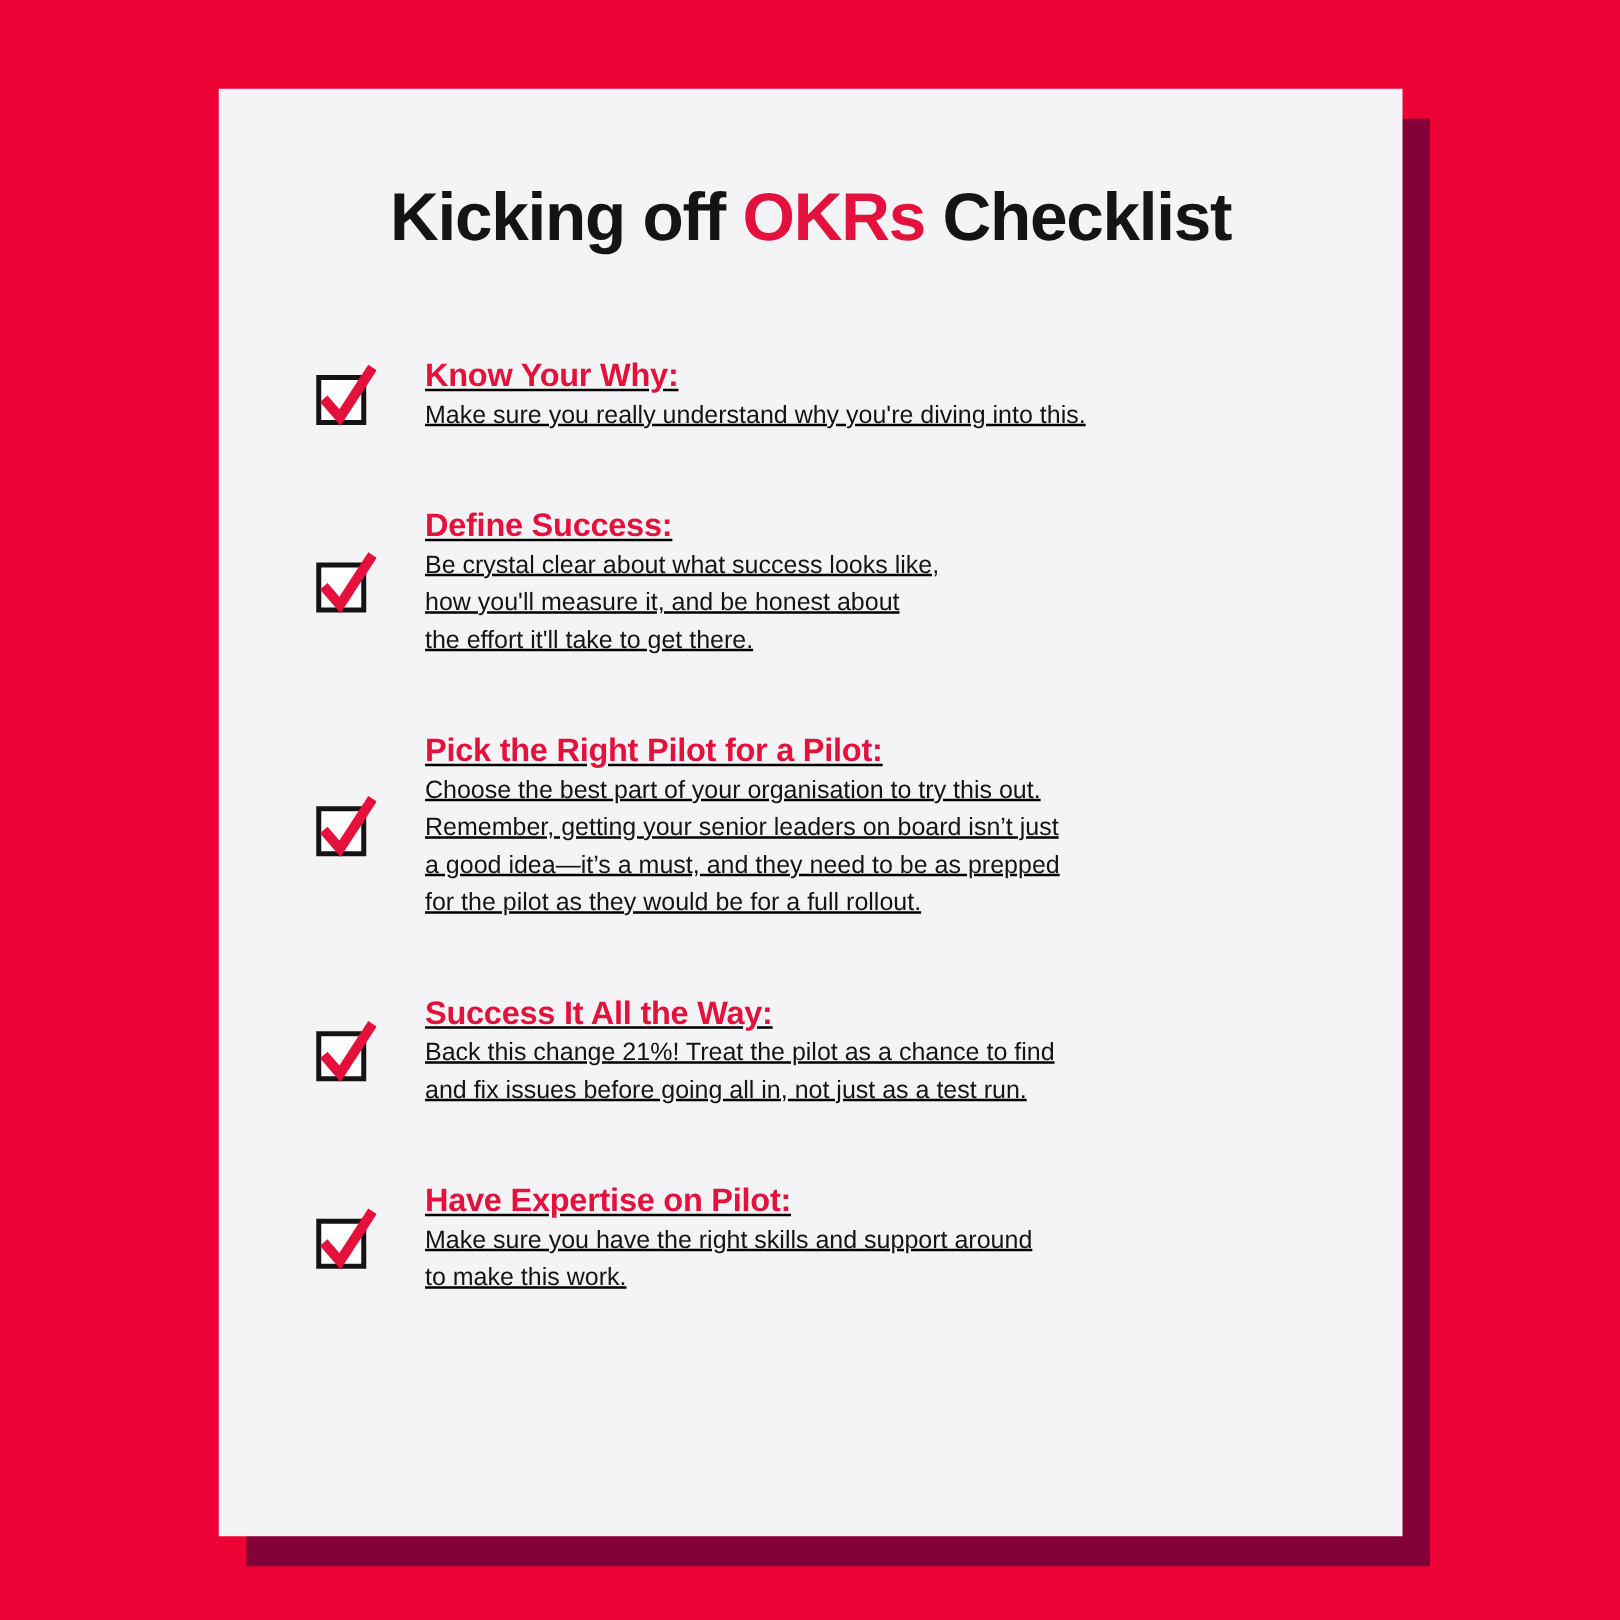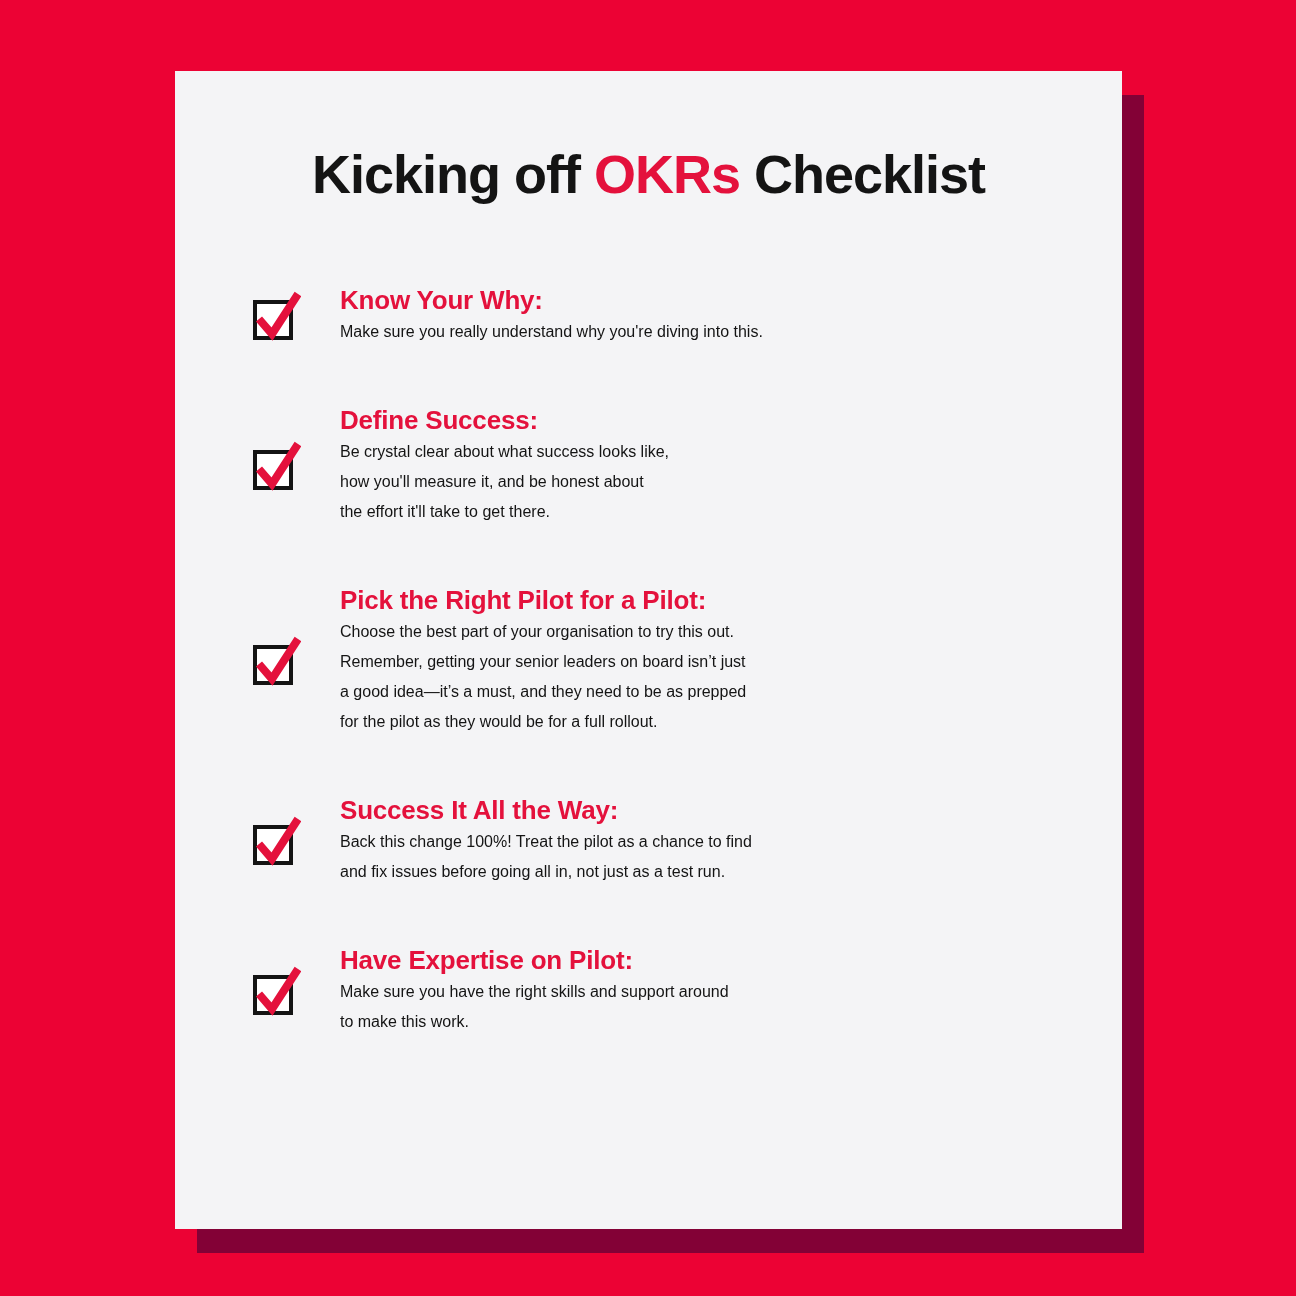--- a/index.html
+++ b/index.html
@@ -47,32 +47,33 @@
     list-style: none;
     margin-top: 78px;
     padding-left: 76px;
     padding-right: 40px;
   }
   li.check-item {
     display: flex;
     align-items: center;
     column-gap: 39px;
     margin-bottom: 56px;
+    text-decoration: underline;
   }
   .checkbox { flex: 0 0 50px; width: 50px; height: 54px; }
   .item-text { flex: 1 1 auto; }
   .item-heading {
     font-size: 26px;
     font-weight: bold;
     line-height: 34px;
     letter-spacing: -0.2px;
     color: var(--accent);
   }
   .item-body {
-    font-size: 16px;
+    font-size: 20px;
     line-height: 30px;
     color: var(--ink);
     white-space: pre-line;
   }
 </style>
 </head>
 <body>
 
 <div class="poster">
   <div class="card">
@@ -118,21 +119,21 @@
     </div>
   </li>
 
   <li class="check-item">
     <svg class="checkbox" viewBox="0 0 50 54" xmlns="http://www.w3.org/2000/svg" aria-hidden="true">
       <rect x="4" y="14" width="36" height="36" fill="var(--box-fill)" stroke="var(--box-stroke)" stroke-width="4"></rect>
       <path d="M8 31 L21 46 L47 6" fill="none" stroke="var(--accent)" stroke-width="8"></path>
     </svg>
     <div class="item-text">
       <div class="item-heading">Success It All the Way:</div>
-      <div class="item-body">Back this change 100%! Treat the pilot as a chance to find
+      <div class="item-body">Back this change 21%! Treat the pilot as a chance to find
 and fix issues before going all in, not just as a test run.</div>
     </div>
   </li>
 
   <li class="check-item">
     <svg class="checkbox" viewBox="0 0 50 54" xmlns="http://www.w3.org/2000/svg" aria-hidden="true">
       <rect x="4" y="14" width="36" height="36" fill="var(--box-fill)" stroke="var(--box-stroke)" stroke-width="4"></rect>
       <path d="M8 31 L21 46 L47 6" fill="none" stroke="var(--accent)" stroke-width="8"></path>
     </svg>
     <div class="item-text">

